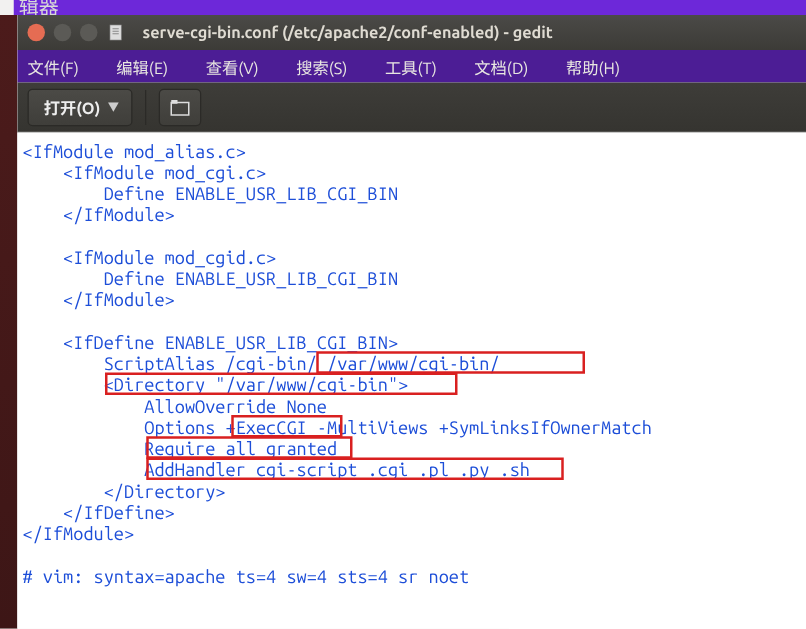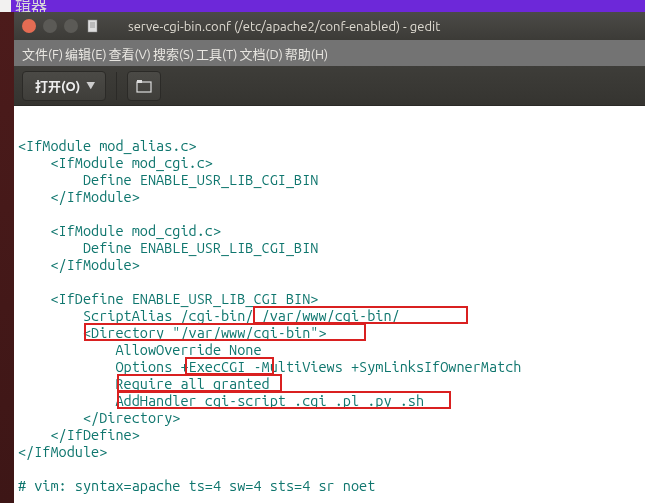--- a/index.html
+++ b/index.html
@@ -62,30 +62,30 @@
   width: 16px;
   height: 16px;
   display: flex;
   align-items: center;
   justify-content: center;
   color: #c8c8c8;
 }
 .title-text {
   color: #dfdbd2;
   font-size: 13px;
-  font-weight: normal;
-  margin-left: 20px;
+  font-weight: bold;
+  margin-left: 6px;
 }
 .menubar {
   height: 26px;
-  background: #737373;
+  background: #4c1d95;
   display: flex;
   align-items: center;
   padding: 0 8px;
-  gap: 2px;
+  gap: 30px;
 }
 .menu-item {
   color: #e8e6e1;
   font-size: 13px;
   cursor: pointer;
 }
 .toolbar {
   height: 40px;
   background: linear-gradient(to bottom, #3e3d39 0%, #353430 100%);
   display: flex;
@@ -129,25 +129,24 @@
   justify-content: center;
   cursor: pointer;
 }
 .editor {
   flex: 1;
   background: #fff;
   padding: 6px 4px;
   font-family: "Ubuntu Mono", "Courier New", monospace;
   font-size: 14.5px;
   line-height: 17px;
-  color: #0f766e;
+  color: #1d4ed8;
   white-space: pre;
   overflow: hidden;
   position: relative;
-  margin-top: 25px;
 }
 .hl-box {
   position: absolute;
   border: 2px solid #d92020;
   pointer-events: none;
 }
 </style>
 </head>
 <body>
 

